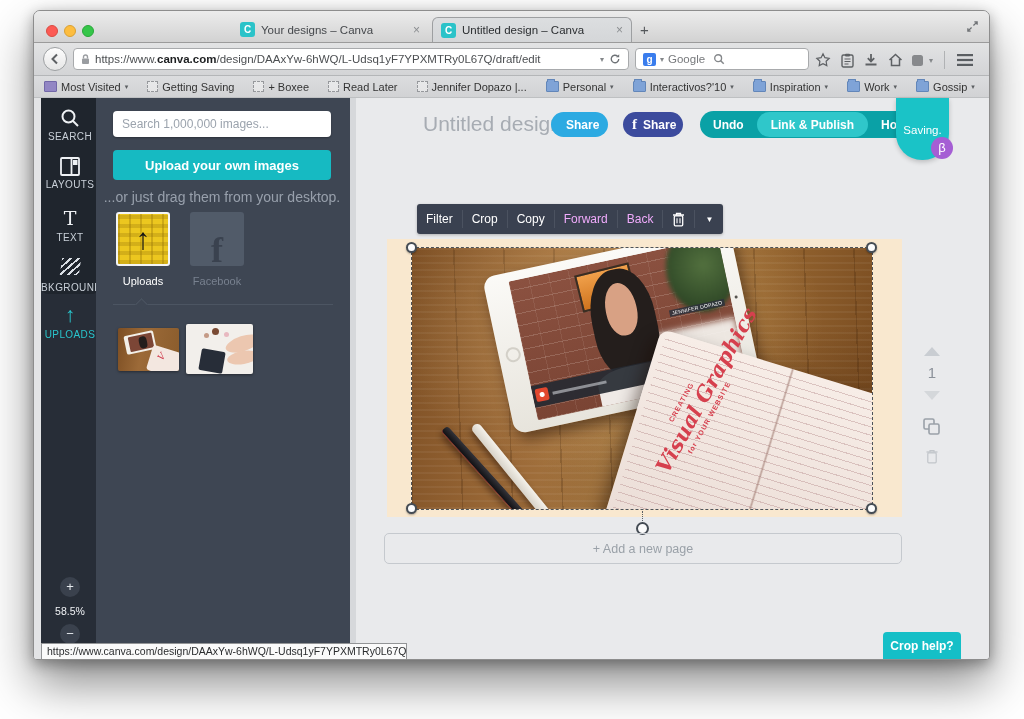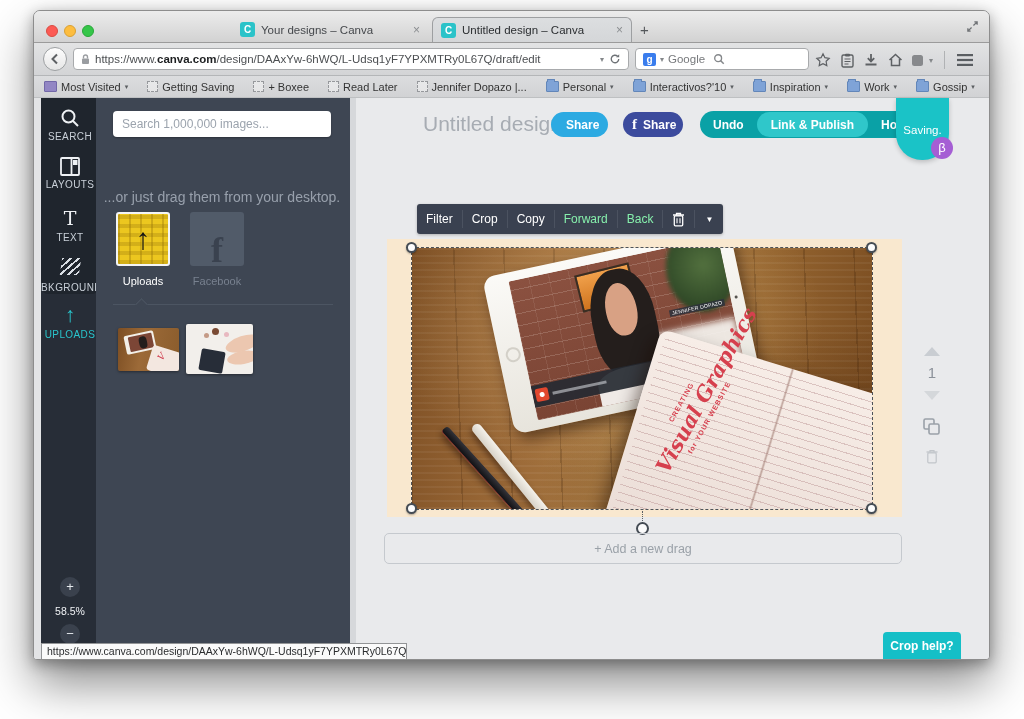--- a/index.html
+++ b/index.html
@@ -147,21 +147,21 @@
     align-items:center; padding:0 14px; }
   .saving { position:absolute; left:537px; top:0; width:53px; height:62px; background:#1ac3c7;
     border-radius:0 0 26px 26px; color:#fff; font-size:11.5px; text-align:center; padding-top:26px;
     box-shadow:0 2px 5px rgba(0,0,0,.2); }
   .beta { position:absolute; right:-4px; bottom:1px; width:22px; height:22px; border-radius:50%;
     background:#a55ed4; color:#fff; font-size:13px; line-height:21px; text-align:center; }
 
   .toolbar { position:absolute; left:58px; top:106px; height:30px; background:#3a4150; border-radius:3px;
     display:flex; align-items:center; font-size:12px; box-shadow:0 1px 3px rgba(0,0,0,.25); }
   .tb-item { padding:0 9px; color:#fff; border-right:1px solid #4b5260; height:18px; line-height:18px; }
-  .tb-item.dim { color:#86efac; }
+  .tb-item.dim { color:#f0abfc; }
   .tb-item.icon { display:flex; align-items:center; }
   .tb-item:last-child { border-right:none; }
   .tb-caret { font-size:8px; color:#fff; padding:0 10px; }
 
   .page { position:absolute; left:28px; top:141px; width:515px; height:278px; background:#f9e8cf; }
 
   
   .photo { position:absolute; left:53px; top:150px; width:460px; height:261px; overflow:hidden;
     background:
       radial-gradient(ellipse at 42% 28%, rgba(255,216,150,.30), rgba(0,0,0,0) 58%),
@@ -448,20 +448,21 @@
         <span class="rail-label">UPLOADS</span>
       </div>
 
       <div class="zoomctl" style="top:479px">+</div>
       <div class="zoomlvl" style="top:507px">58.5%</div>
       <div class="zoomctl" style="top:526px">−</div>
     </div>
 
     <div class="panel">
       <input class="search-input" type="text" placeholder="Search 1,000,000 images..." style="">
+      <button class="upload-btn">Upload your own images</button>
       <div class="drag-hint">...or just drag them from your desktop.</div>
 
       <div class="card uploads">
         <span class="bigarrow">↑</span>
       </div>
       <div class="card facebook">
         <span class="fb-f">f</span>
       </div>
       <div class="card-label on">Uploads</div>
       <div class="card-label off">Facebook</div>
@@ -582,20 +583,20 @@
           </svg>
       </span>
       <span class="deletepage-icon">
         <svg width="14" height="15" viewBox="0 0 13 15">
             <path d="M1 3h11" stroke="#9aa1a8" stroke-width="1.3"></path>
             <path d="M4.5 3V1.5h4V3" fill="none" stroke="#9aa1a8" stroke-width="1.2"></path>
             <rect x="2.3" y="3.8" width="8.4" height="10" rx="1" fill="none" stroke="#9aa1a8" stroke-width="1.2"></rect>
           </svg>
       </span>
 
-      <button class="addpage">+ Add a new drag</button>
+      <button class="addpage">+ Add a new page</button>
     </div>
   </div>
 
   <div class="statusbar">https://www.canva.com/design/DAAxYw-6hWQ/L-Udsq1yF7YPXMTRy0L67Q/draft/edit#</div>
   <button class="needhelp">Crop help?</button>
 
 </div>
 
 </body></html>

